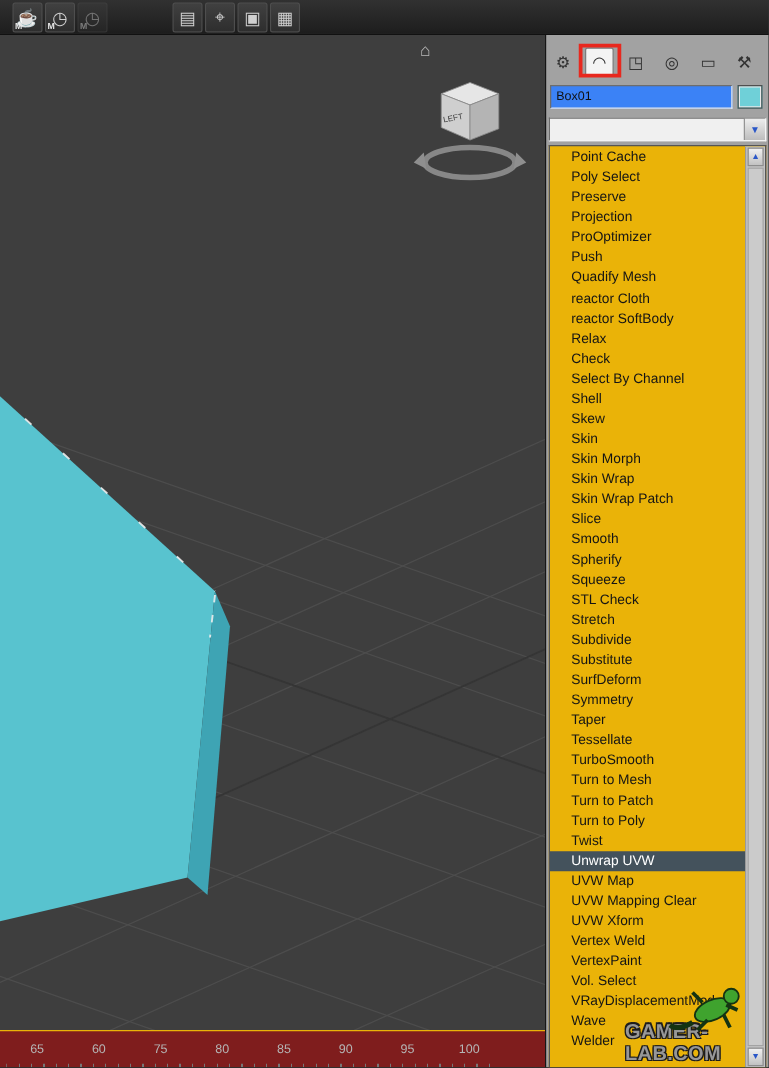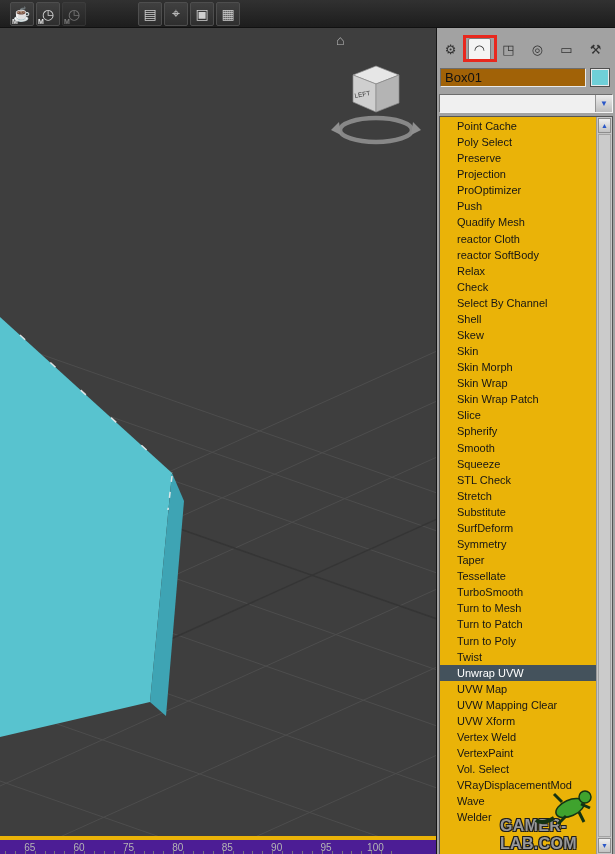--- a/index.html
+++ b/index.html
@@ -20,39 +20,39 @@
   .tb-icon.disabled{opacity:.45;}
 
   
   .viewport{position:absolute;left:0;top:28px;width:437px;height:826px;
             background:#3e3e3e;overflow:hidden;border-right:1px solid #161616;}
   .viewport svg.scene{position:absolute;left:0;top:0;}
   .home-icon{position:absolute;left:336px;top:4px;font-size:14px;color:#b9b9b9;cursor:pointer;}
   .viewcube{position:absolute;left:326px;top:24px;}
 
   
-  .timebar{position:absolute;left:0;bottom:0;width:437px;height:18px;background:#4c1d95;
-           border-top:4px solid #eab308;display:flex;align-items:center;color:#b5b5b5;font-size:10px;}
+  .timebar{position:absolute;left:0;bottom:0;width:437px;height:30px;background:#7f1d1d;
+           border-top:1px solid #eab308;display:flex;align-items:center;color:#b5b5b5;font-size:10px;}
   .timebar .ticks{display:flex;margin-left:5px;}
   .timebar .tick{width:49.4px;text-align:center;}
   .timebar::after{content:"";position:absolute;left:5px;right:40px;bottom:0;height:3px;
            background:repeating-linear-gradient(90deg,#787878 0 1px,transparent 1px 9.9px);}
 
   
   .cpanel{position:absolute;left:437px;top:28px;width:178px;height:826px;background:#a2a2a2;}
   .cp-tabs{position:absolute;left:2px;top:8px;height:26px;display:flex;gap:6px;align-items:center;}
   .cp-tab{width:23px;height:23px;display:flex;align-items:center;justify-content:center;
           font-size:13px;color:#333;cursor:pointer;}
   .cp-tab.highlighted{background:#f4f4f4;border:1px solid #7d7d7d;border-radius:2px;}
   .annotation-box{position:absolute;left:26px;top:7px;width:34px;height:27px;
           border:3px solid #e8281e;pointer-events:none;z-index:20;}
 
-  .name-field{position:absolute;left:3px;top:40px;width:146px;height:19px;background:#a16207;
+  .name-field{position:absolute;left:3px;top:40px;width:146px;height:19px;background:#3b82f6;
           border:1px solid;border-color:#6d6d6d #e9e9e9 #e9e9e9 #6d6d6d;
-          font-family:"Liberation Sans",sans-serif;font-size:13px;color:#111;padding:1px 4px;}
+          font-family:"Liberation Sans",sans-serif;font-size:10px;color:#111;padding:1px 4px;}
   .color-swatch{position:absolute;left:153px;top:40px;width:20px;height:19px;
           border:1px solid #4f4f4f;box-shadow:inset 0 0 0 1px #e9e9e9;cursor:pointer;}
 
   .mod-dropdown{position:absolute;left:2px;top:66px;width:174px;height:19px;background:#f0f0f0;
           border:1px solid;border-color:#6d6d6d #f4f4f4 #f4f4f4 #6d6d6d;cursor:pointer;}
   .mod-dropdown .value{font-size:11px;color:#111;padding-left:4px;line-height:17px;}
   .dd-btn{position:absolute;right:0;top:0;width:17px;height:17px;
           background:linear-gradient(#ededed,#bdbdbd);border-left:1px solid #949494;
           display:flex;align-items:center;justify-content:center;font-size:8px;color:#2a57c8;}
 
@@ -304,39 +304,42 @@
 
           <div class="mod-item">
             <span>Skin Wrap Patch</span>
           </div>
 
           <div class="mod-item">
             <span>Slice</span>
           </div>
 
           <div class="mod-item">
+            <span>Smooth</span>
+          </div>
+
+          <div class="mod-item">
             <span>Spherify</span>
           </div>
 
           <div class="mod-item">
-            <span>Smooth</span>
-          </div>
-
-          <div class="mod-item">
             <span>Squeeze</span>
           </div>
 
           <div class="mod-item">
             <span>STL Check</span>
           </div>
 
           <div class="mod-item">
             <span>Stretch</span>
           </div>
 
+          <div class="mod-item">
+            <span>Subdivide</span>
+          </div>
 
           <div class="mod-item">
             <span>Substitute</span>
           </div>
 
           <div class="mod-item">
             <span>SurfDeform</span>
           </div>
 
           <div class="mod-item">

